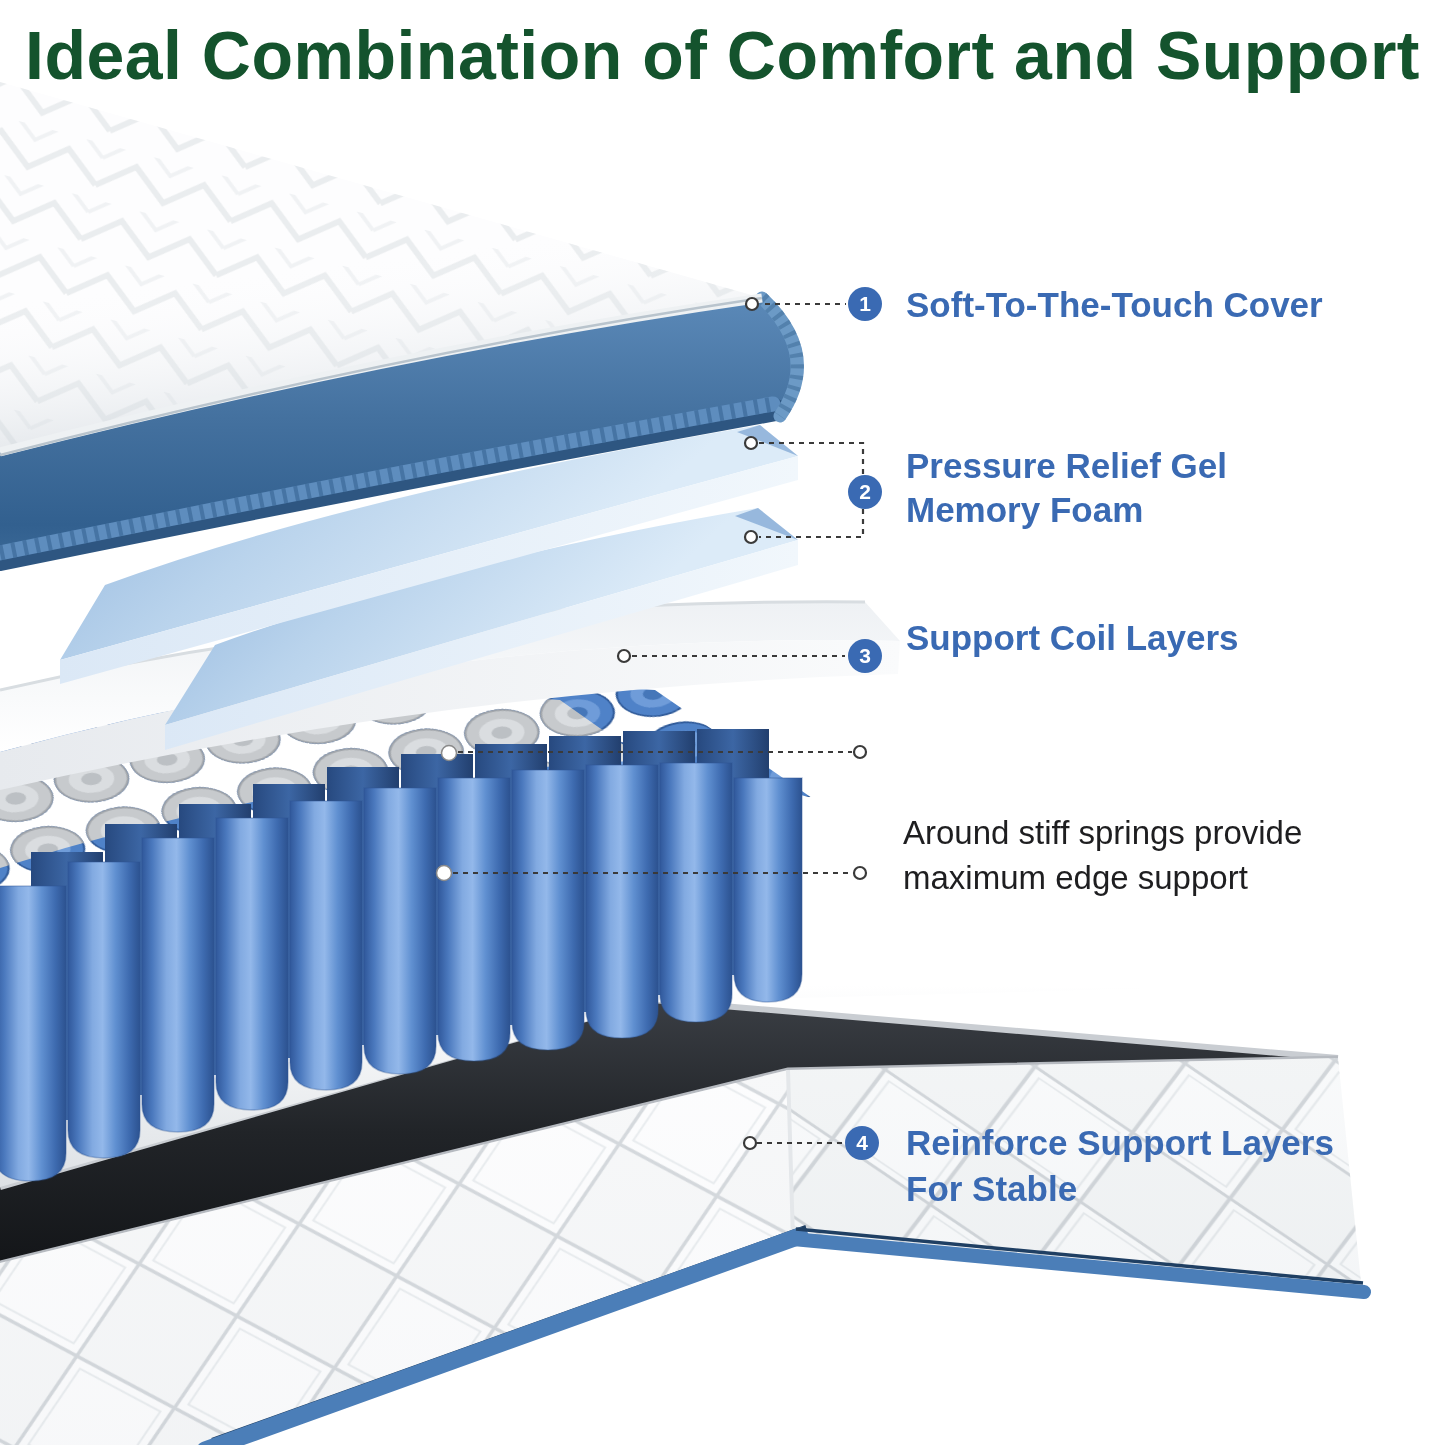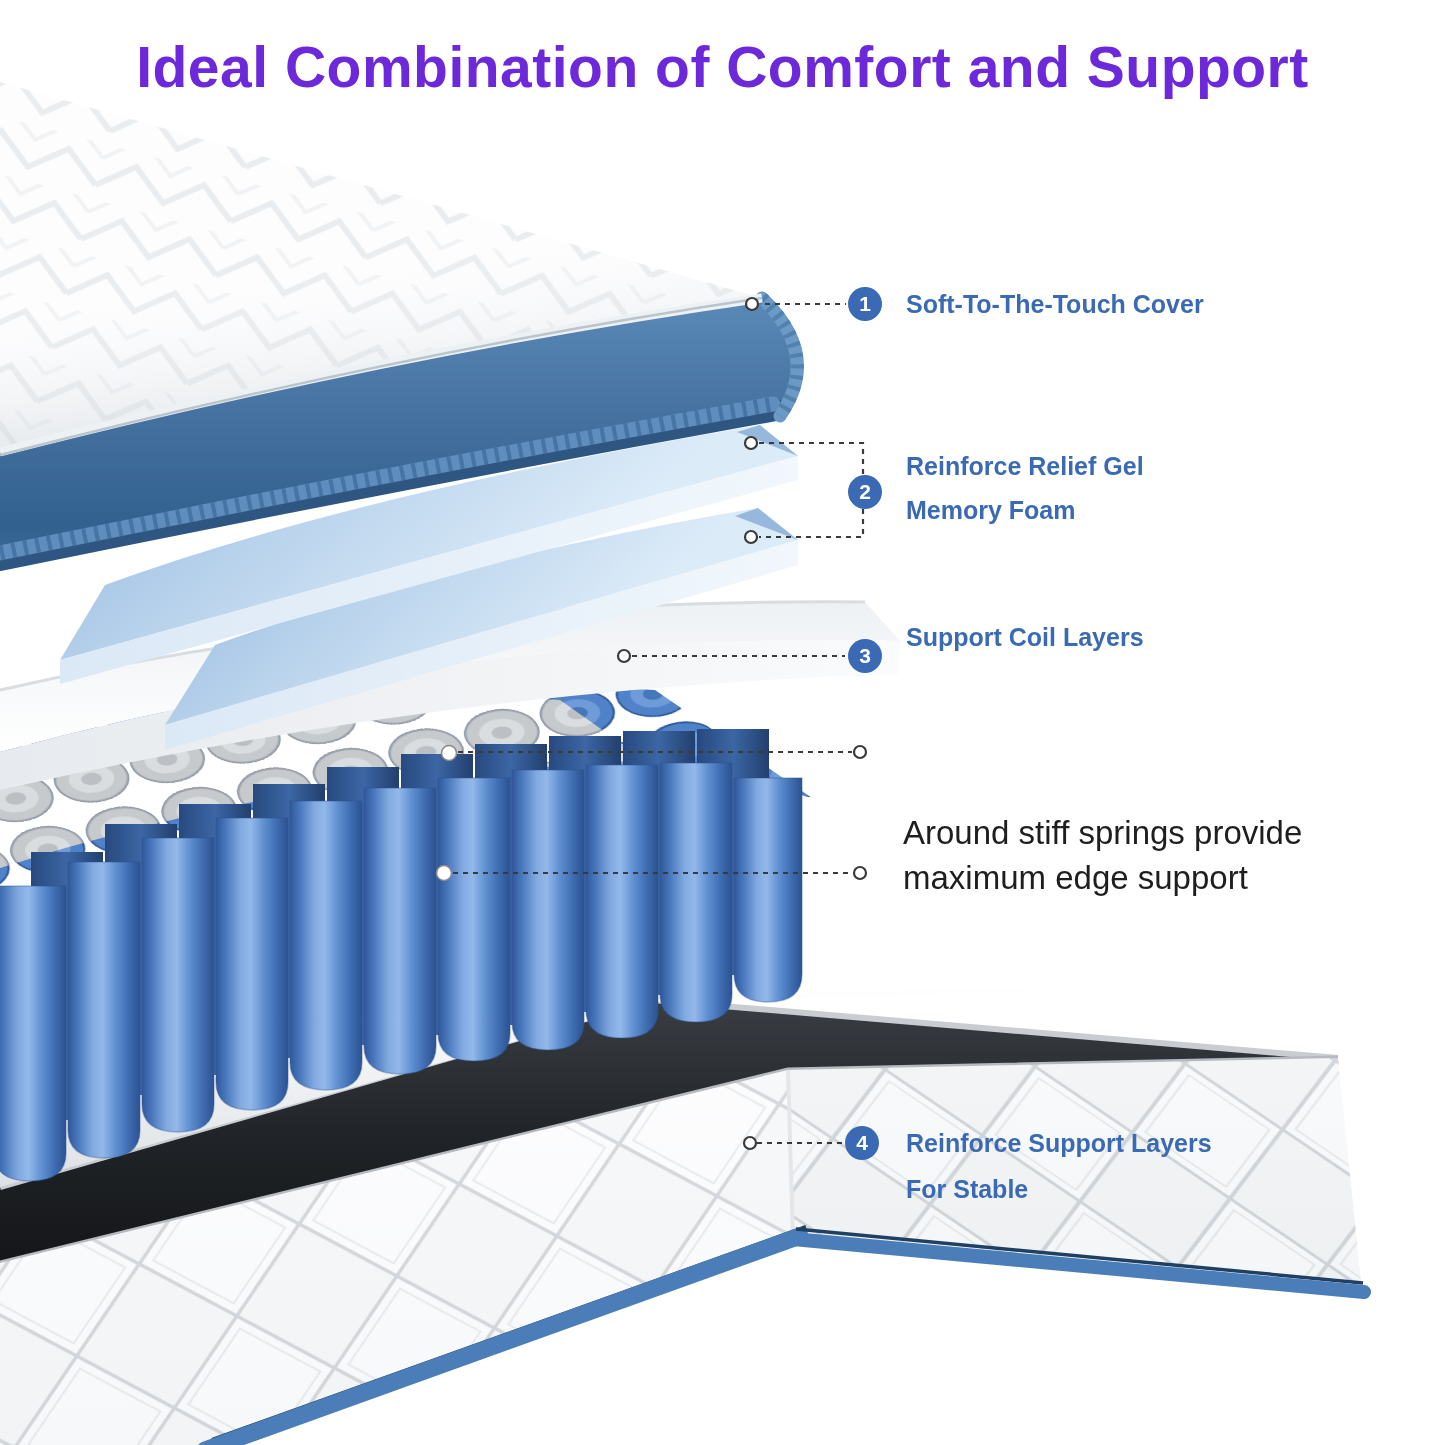--- a/index.html
+++ b/index.html
@@ -1,23 +1,23 @@
 <!DOCTYPE html>
 <html><head>
 <meta charset="utf-8">
 <style>
   html,body{margin:0;padding:0;background:#fff;}
   #stage{position:relative;width:1445px;height:1445px;background:#fff;overflow:hidden;
          font-family:"Liberation Sans","DejaVu Sans",sans-serif;}
   #art{position:absolute;left:0;top:0;width:1445px;height:1445px;}
-  .title{position:absolute;left:0;top:34px;width:1445px;text-align:center;
-         font-size:57px;font-weight:bold;letter-spacing:.5px;color:#6d28d9;white-space:nowrap;}
+  .title{position:absolute;left:0;top:16px;width:1445px;text-align:center;
+         font-size:68px;font-weight:bold;letter-spacing:.5px;color:#14532d;white-space:nowrap;}
   .disc{position:absolute;width:34px;height:34px;border-radius:50%;background:#3a6ab3;
         color:#fff;font-size:21px;font-weight:bold;display:flex;align-items:center;justify-content:center;z-index:5;}
-  .lbl{position:absolute;color:#3a6ab3;font-weight:bold;font-size:25px;line-height:45px;
+  .lbl{position:absolute;color:#3a6ab3;font-weight:bold;font-size:35px;line-height:45px;
        white-space:pre-line;z-index:5;}
   .note{position:absolute;color:#1e1e20;font-size:33px;line-height:45px;white-space:pre-line;z-index:5;}
 </style>
 </head>
 <body>
 
 <div id="stage">
 
 <svg id="art" viewBox="0 0 1445 1445" aria-hidden="true">
   <defs>
@@ -225,21 +225,21 @@
   <div class="title">Ideal Combination of Comfort and Support</div>
 
   <div class="disc" style="left:848px;top:287px;">
     <span>1</span>
   </div>
   <div class="lbl" style="left:906px;top:282px;">Soft-To-The-Touch Cover</div>
 
   <div class="disc" style="left:848px;top:475px;">
     <span>2</span>
   </div>
-  <div class="lbl" style="left:906px;top:444px;line-height:44px;">Reinforce Relief Gel
+  <div class="lbl" style="left:906px;top:444px;line-height:44px;">Pressure Relief Gel
 Memory Foam</div>
 
   <div class="disc" style="left:848px;top:639px;">
     <span>3</span>
   </div>
   <div class="lbl" style="left:906px;top:615px;">Support Coil Layers</div>
 
   <div class="note" style="left:903px;top:810px;">Around stiff springs provide
 maximum edge support</div>
 

